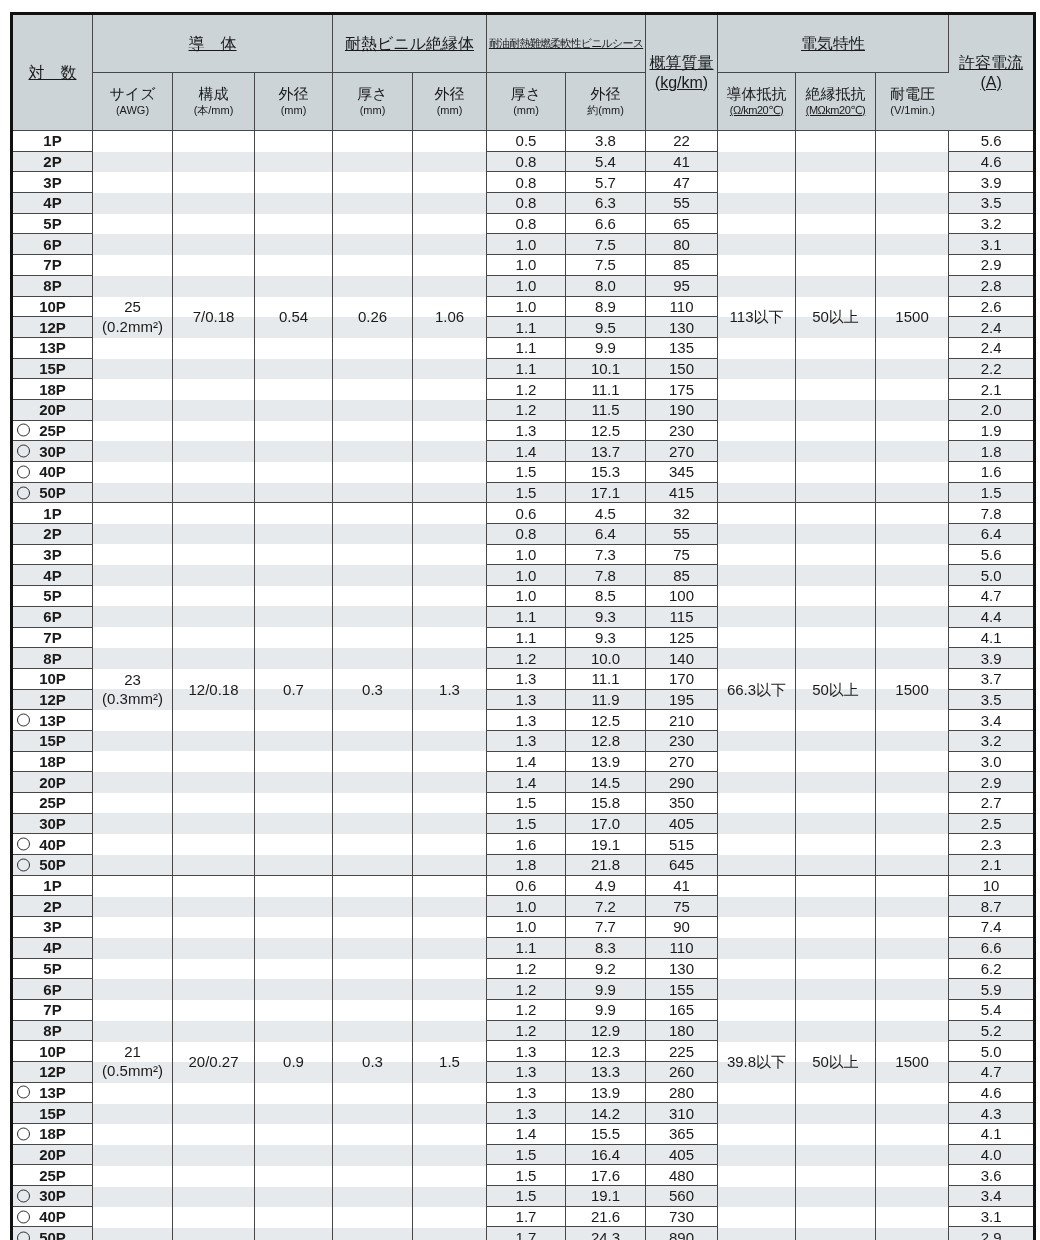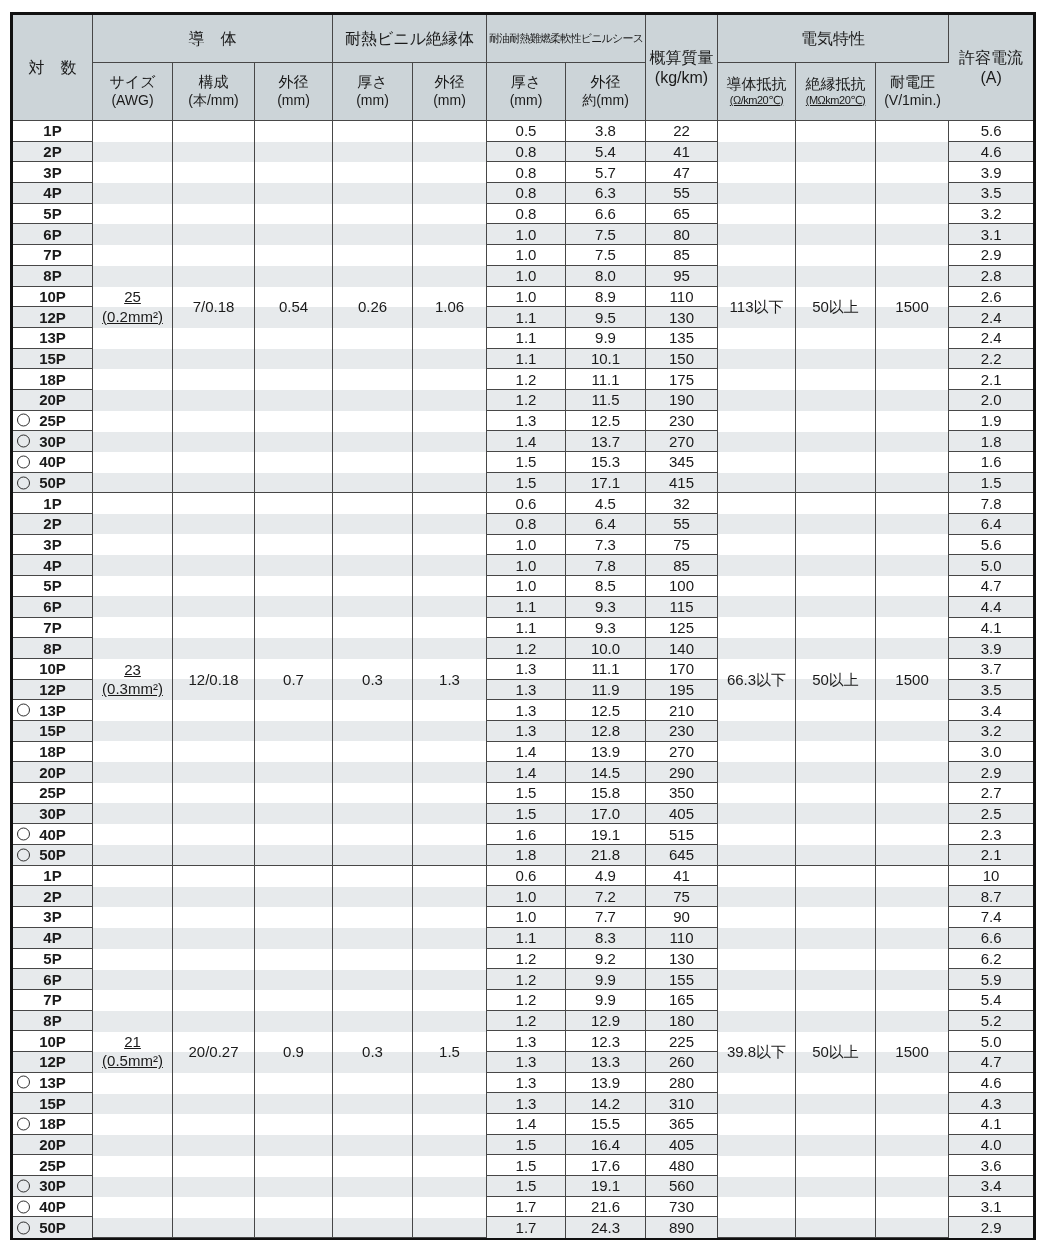--- a/index.html
+++ b/index.html
@@ -23,44 +23,44 @@
     border-collapse:separate;border-spacing:0;table-layout:fixed;width:1020px;
   }
   th,td{
     border-right:1px solid var(--border);
     border-bottom:1px solid var(--border);
     text-align:center;vertical-align:middle;
     overflow:hidden;white-space:nowrap;
   }
   th:last-child,td:last-child{border-right:none;}
   thead th{background:var(--header-bg);font-weight:normal;}
-  tr.h1 th{height:48px;font-size:16px;}
+  tr.h1 th{height:58px;font-size:16px;text-decoration:underline;}
   tr.h2 th{height:58px;font-size:15px;}
   .hline{display:block;line-height:1.25;}
-  .hunit{font-size:14px;}
+  .hunit{font-size:11px;}
   .hunit-sm{font-size:11px;letter-spacing:-0.5px;text-decoration:underline;}
   .sheath-title{font-size:11px;letter-spacing:-0.8px;}
   tbody td{height:var(--rowh);font-size:15px;line-height:1;}
   tr.odd td{background:#ffffff;}
   tr.even td{background:var(--stripe);}
   td.merged, tr.odd td.merged, tr.even td.merged{
     background:repeating-linear-gradient(
       to bottom,
       #ffffff 0, #ffffff var(--rowh),
       var(--stripe) var(--rowh), var(--stripe) calc(var(--rowh)*2)
     );
     border-bottom:1px solid var(--border);
   }
   td.pair{position:relative;font-weight:bold;}
   .circle{
     position:absolute;left:4px;top:50%;transform:translateY(-50%);
     width:13px;height:13px;border:1.6px solid #2e2e2e;border-radius:50%;
     display:inline-block;background:transparent;
   }
-  .ln{display:block;line-height:1.3;font-size:15px;text-decoration:underline;}
+  .ln{display:block;line-height:1.3;font-size:15px;}
   tbody tr:last-child td{border-bottom:none;}
 </style>
 </head>
 <body>
 
 <div class="page">
   <div class="tbl-wrap">
     <table>
       <colgroup>
         <col style="width:80px">

